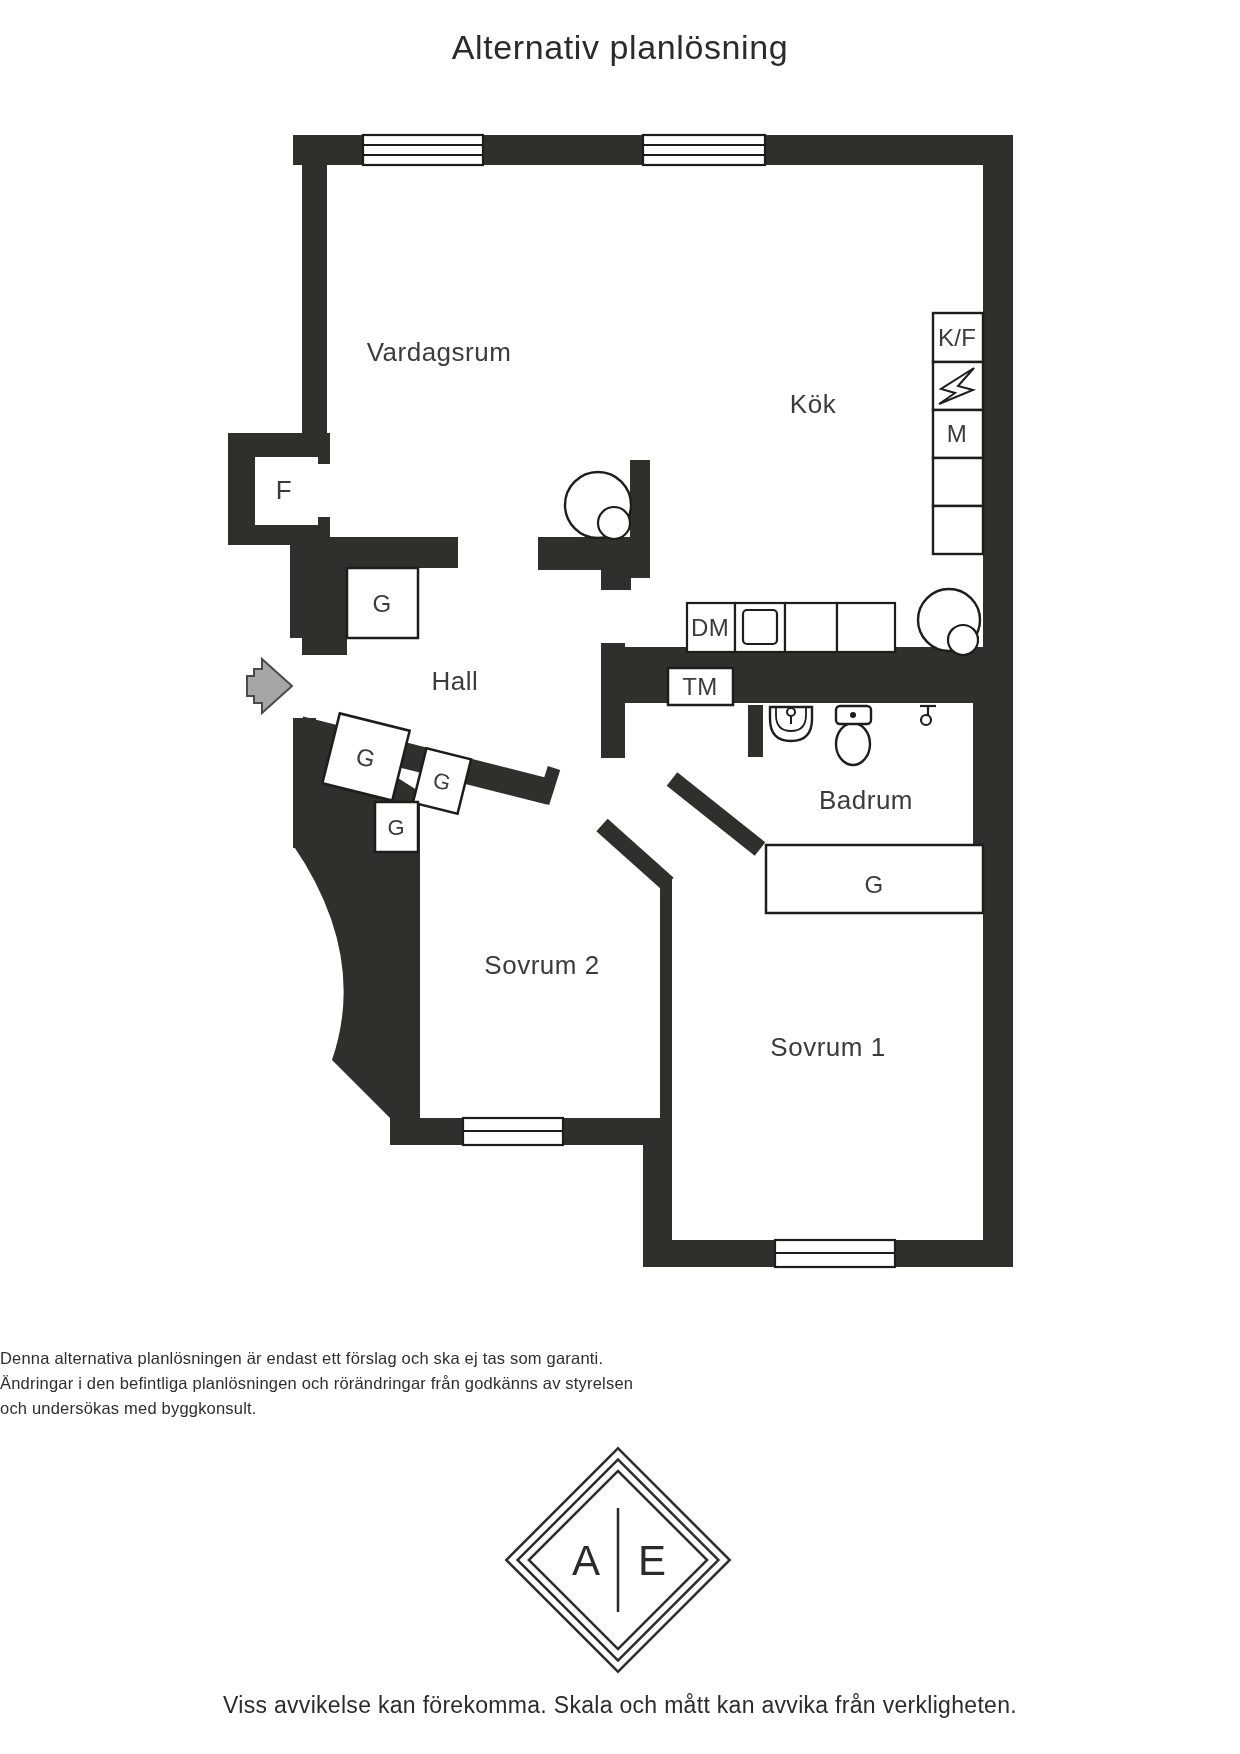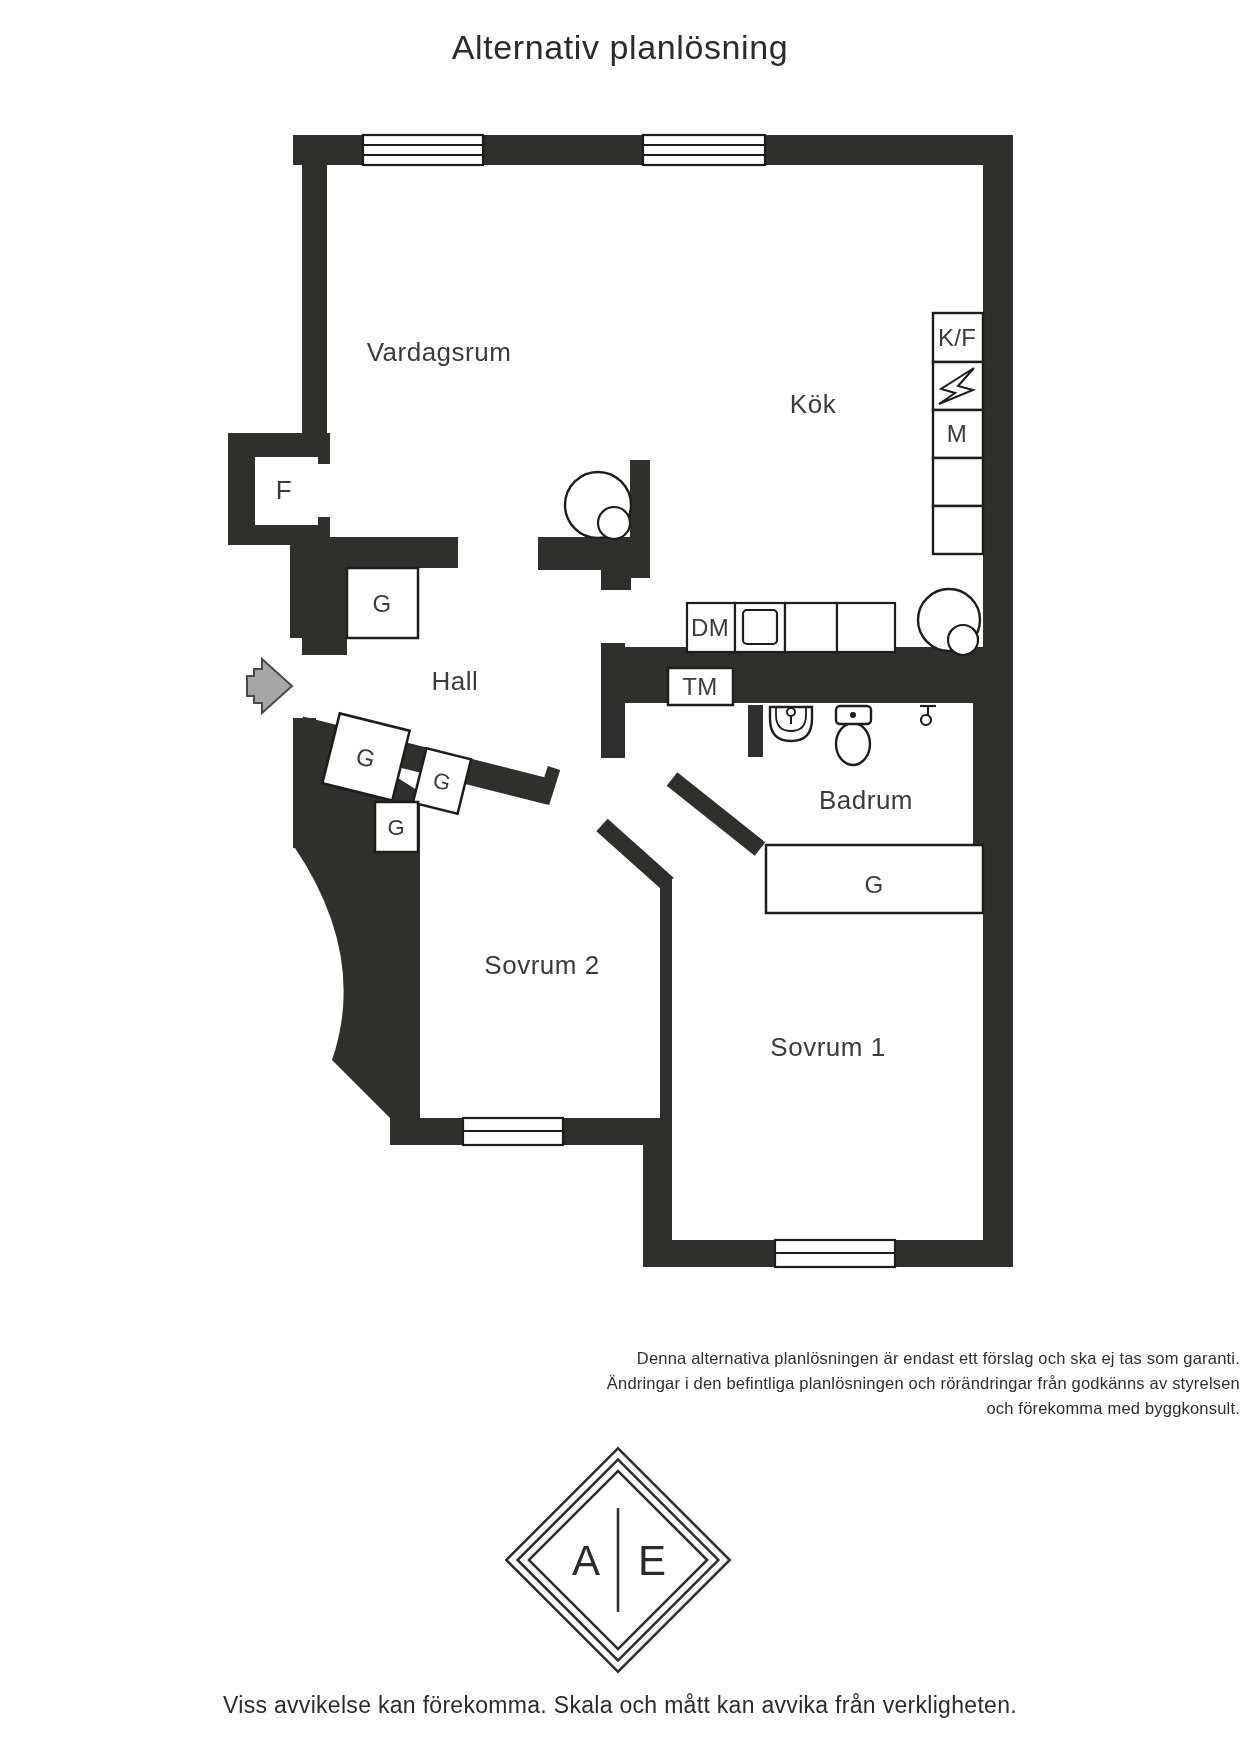--- a/index.html
+++ b/index.html
@@ -13,21 +13,21 @@
   }
   .title{
     position:absolute;top:28px;left:0;width:100%;
     text-align:center;
     font-size:34px;font-weight:400;letter-spacing:0.6px;
     color:#2b2b2b;
   }
   .plan-svg{position:absolute;top:0;left:0;}
   .disclaimer{
     position:absolute;top:1346px;left:0;width:100%;
-    text-align:right;
+    text-align:left;
     font-size:16.5px;line-height:25px;
     color:#2e2e2e;letter-spacing:0.2px;
   }
   .footer{
     position:absolute;top:1692px;left:0;width:100%;
     text-align:center;
     font-size:23px;color:#2b2b2b;letter-spacing:0.3px;
   }
   svg text{
     font-family:"Liberation Sans", sans-serif;
@@ -196,18 +196,18 @@
       <g text-anchor="middle" stroke="none">
         <text class="logo-letter" x="586" y="1575">A</text>
         <text class="logo-letter" x="652" y="1575">E</text>
       </g>
     </g>
   </svg>
 
   <div class="disclaimer">
     <div>Denna alternativa planlösningen är endast ett förslag och ska ej tas som garanti.</div>
     <div>Ändringar i den befintliga planlösningen och rörändringar från godkänns av styrelsen</div>
-    <div>och förekomma med byggkonsult.</div>
+    <div>och undersökas med byggkonsult.</div>
   </div>
 
   <div class="footer">Viss avvikelse kan förekomma. Skala och mått kan avvika från verkligheten.</div>
 
 </div>
 
 </body></html>

